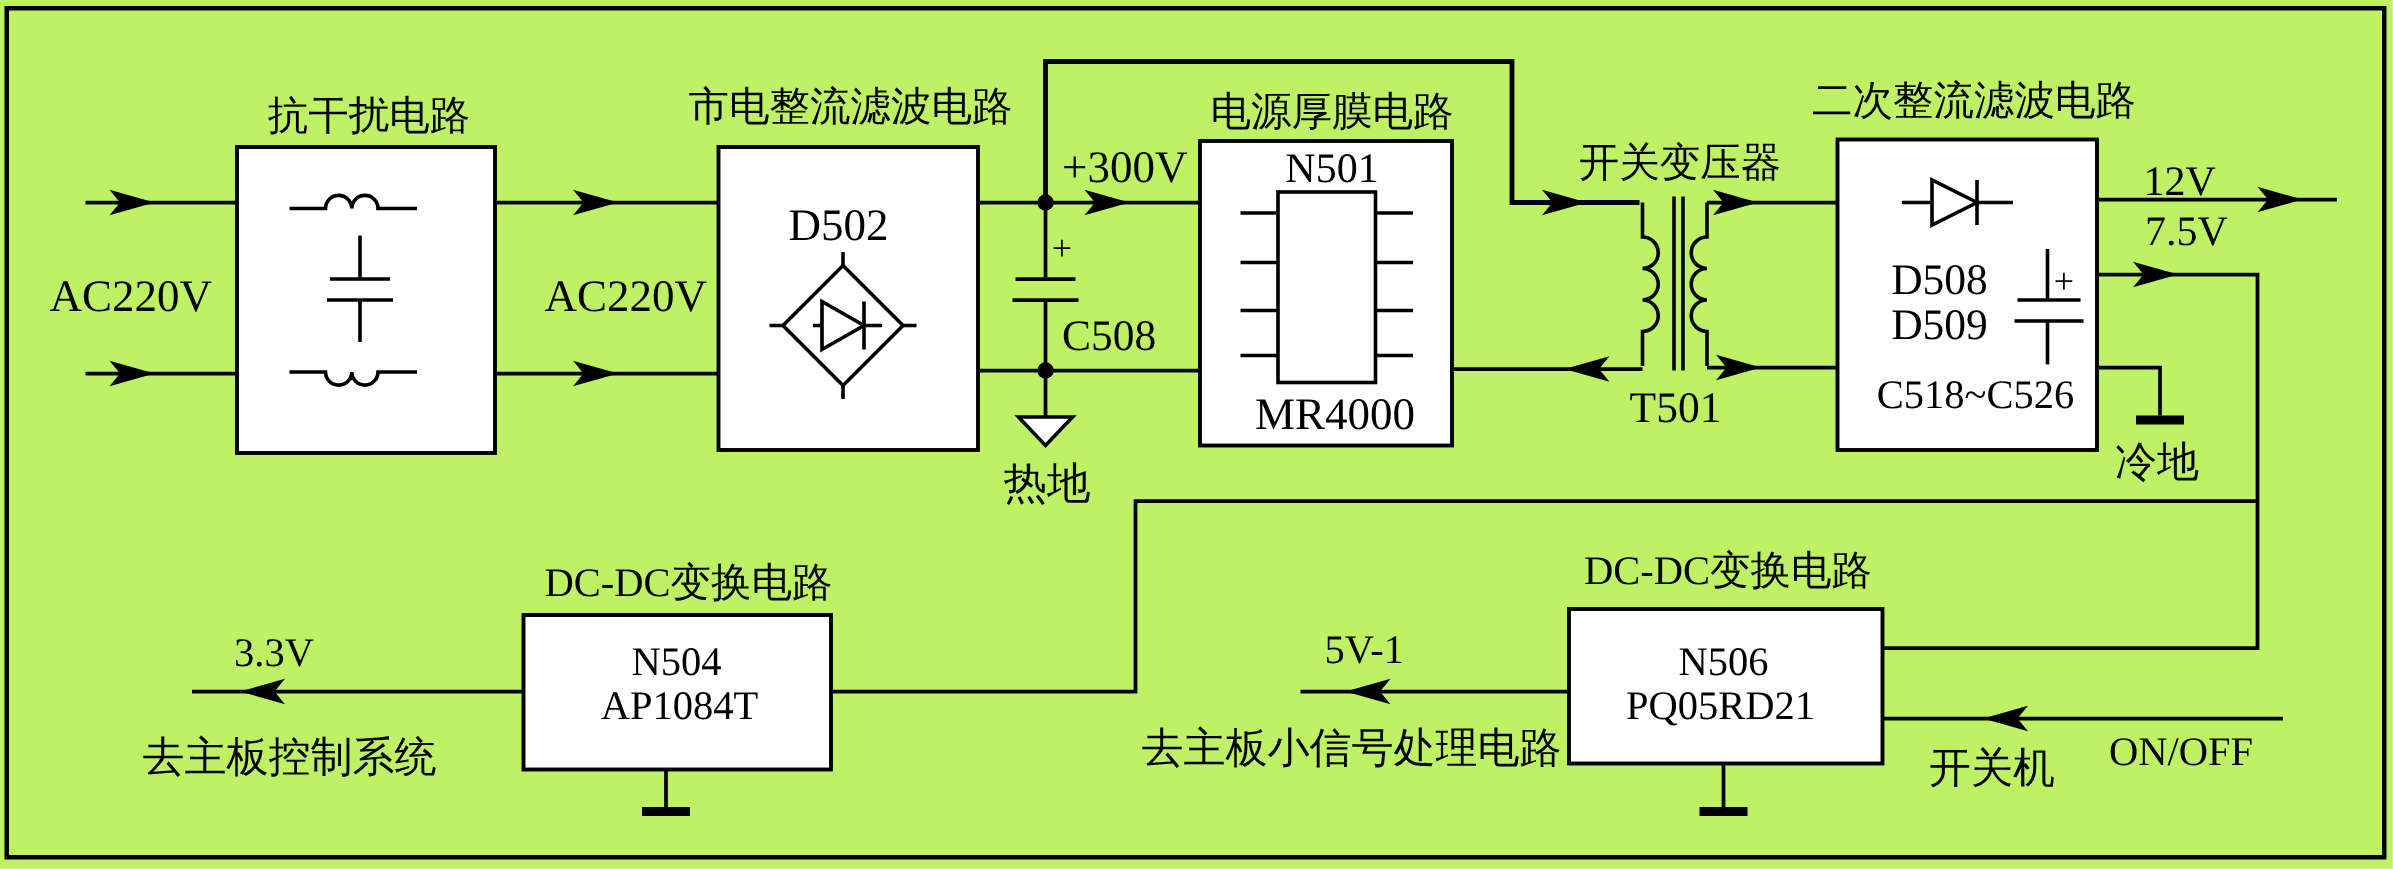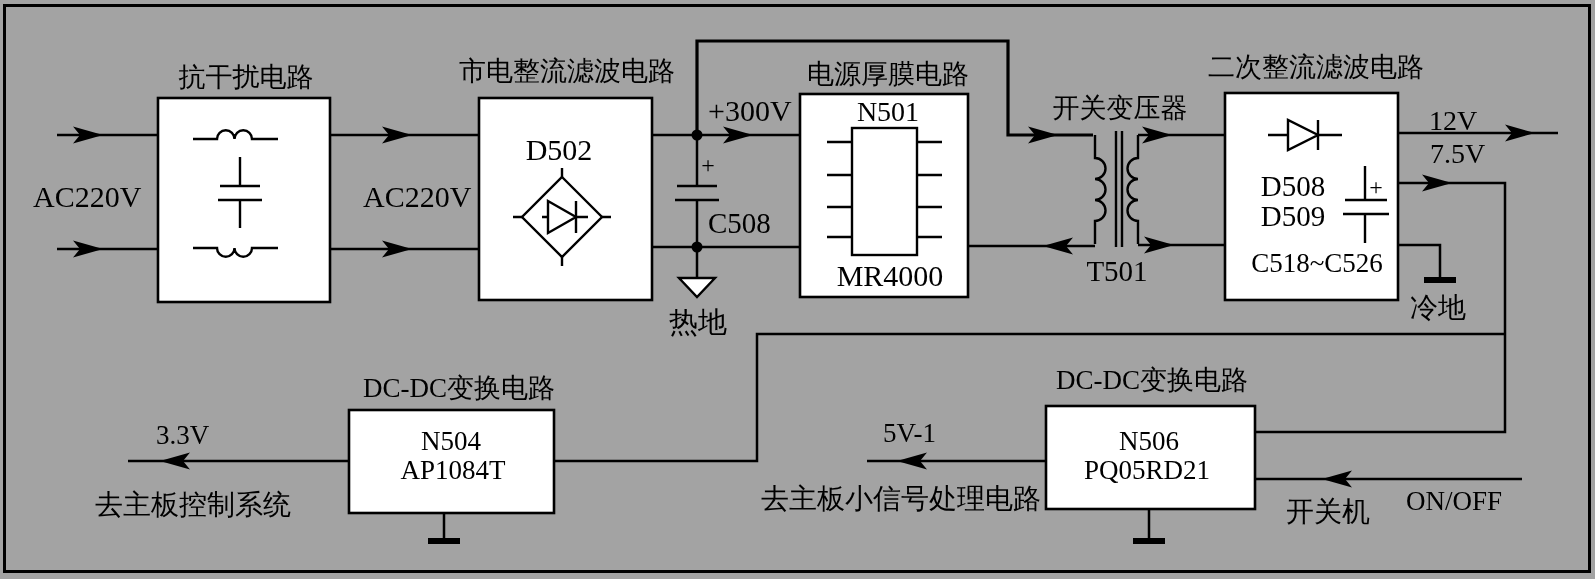--- a/index.html
+++ b/index.html
@@ -1,16 +1,16 @@
 <!DOCTYPE html>
 <html><head>
 <meta charset="utf-8">
 <style>
   html,body { margin:0; padding:0; background:#e8e8e8; }
-  .stage { position:relative; width:1595px; height:579px; background:#a3a3a3; overflow:hidden; }
+  .stage { position:relative; width:1595px; height:579px; background:#bef264; overflow:hidden; }
   svg { display:block; }
   svg text {
     font-family:"Liberation Serif","DejaVu Serif",serif;
     fill:#000;
   }
   .w   { stroke:#000; stroke-width:2.5; fill:none; }
   .wb  { stroke:#000; stroke-width:3.2; fill:none; }
   .box { fill:#fff; stroke:#000; stroke-width:2.6; }
   .sym { stroke:#000; stroke-width:2.4; fill:none; }
   .symf{ stroke:#000; stroke-width:2.4; fill:#fff; }

